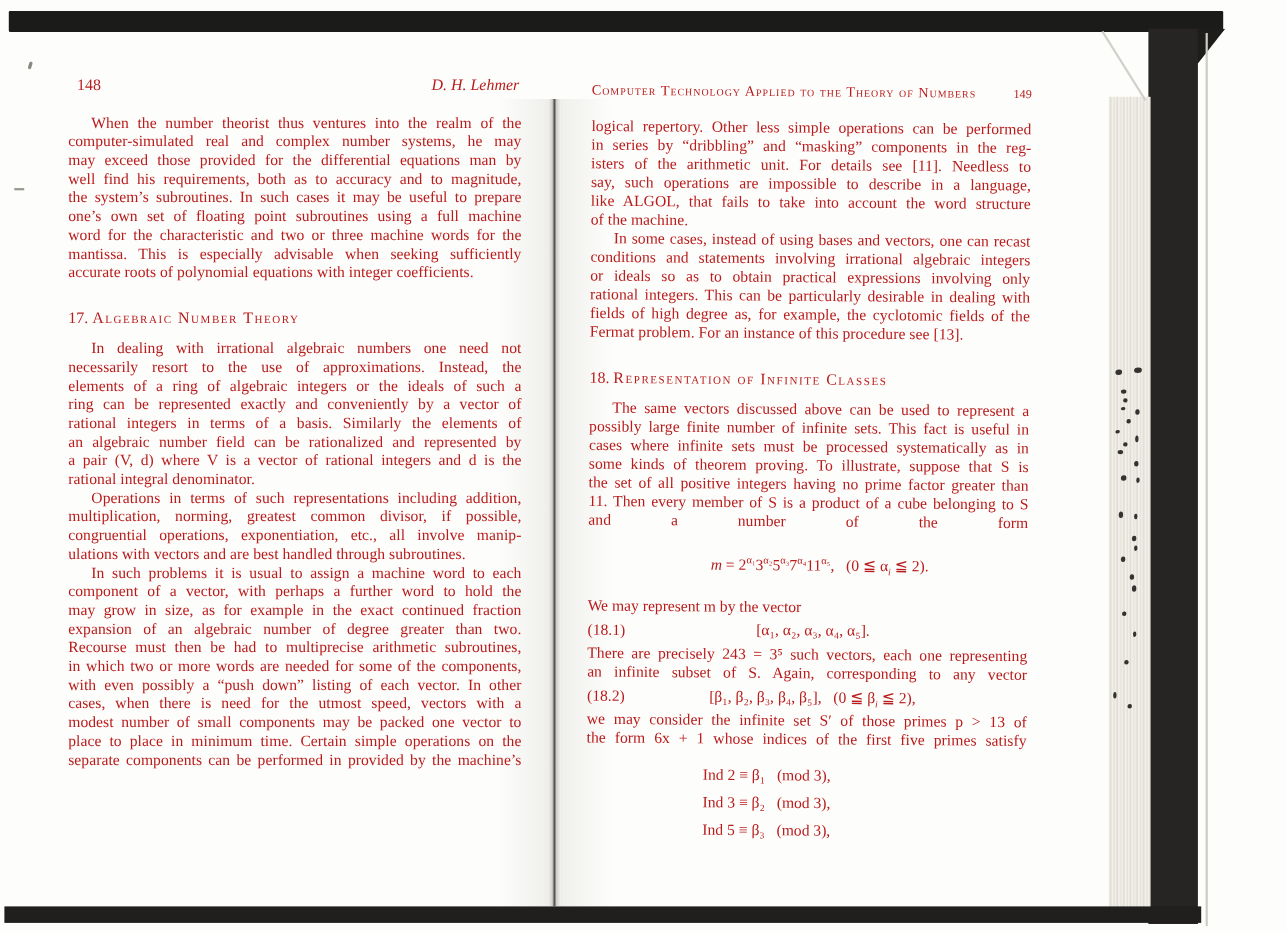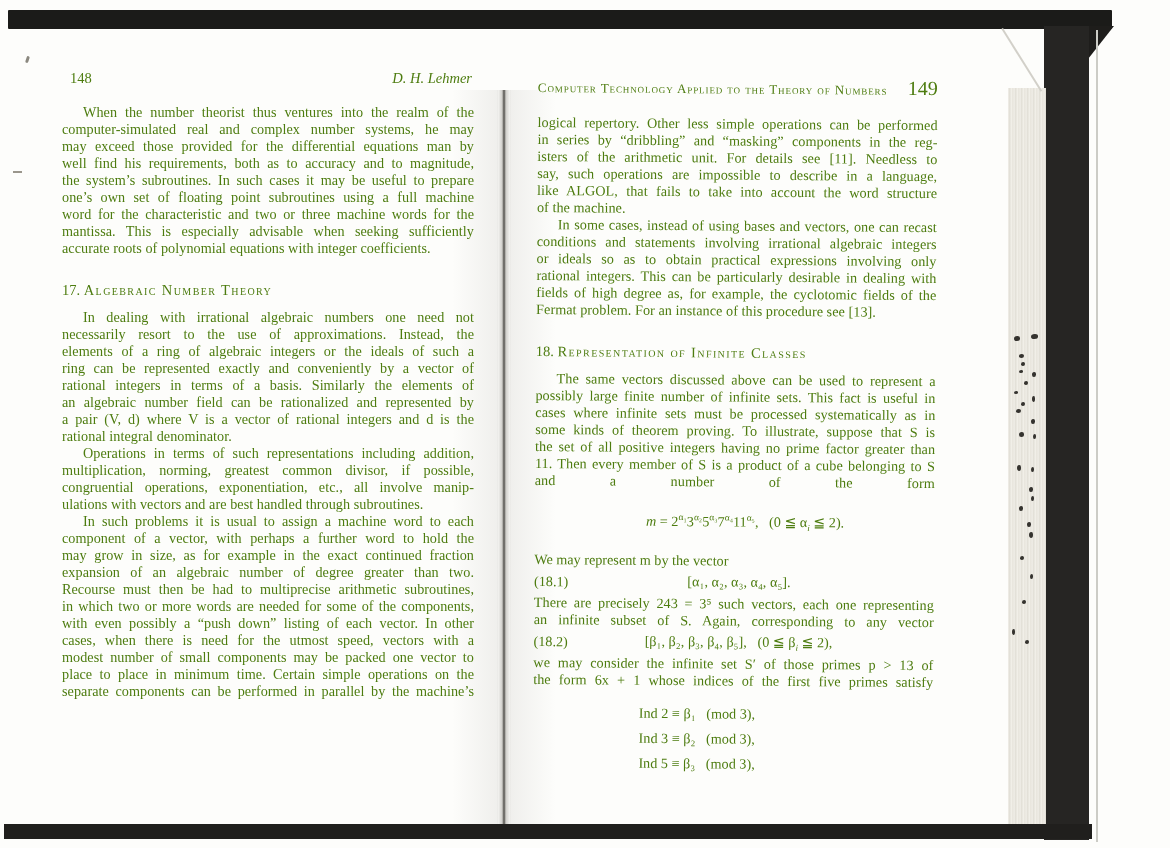--- a/index.html
+++ b/index.html
@@ -1,20 +1,20 @@
 <!DOCTYPE html>
 <html><head>
 <meta charset="utf-8">
 <style>
   html,body { margin:0; padding:0; background:#ffffff; }
   .scan {
     position:relative; width:1170px; height:848px; overflow:hidden;
     background:#fdfdfb;
     font-family:"Liberation Serif","DejaVu Serif",serif;
-    color:#4d7c0f;
+    color:#b91c1c;
   }
 
   
   .top-bar   { position:absolute; left:8px;  top:10px;  width:1104px; height:19px; background:#1b1b19; border-radius:1px; }
   .cover-right { position:absolute; left:1044px; top:26px; width:45px; height:814px; background:#262523; }
   .cover-wedge { position:absolute; left:1086px; top:26px; width:28px; height:32px; background:#1e1d1b;
                  clip-path:polygon(0 0,100% 0,10% 100%,0 100%); }
   .bottom-bar { position:absolute; left:4px; top:824px; width:1088px; height:15px; background:#201f1d; }
   .page-edges { position:absolute; left:1008px; top:88px; width:38px; height:740px;
     background:repeating-linear-gradient(90deg,#f2f0ea 0px,#dedbd2 2px,#f5f3ed 3px,#e5e2d9 5px,#f2f0ea 6px); }
@@ -35,21 +35,21 @@
   
   .page { position:absolute; }
   .left-page  { left:62px; top:70px; width:412px; }
   .right-page { left:538px; top:74px; width:400px; transform:rotate(0.45deg); transform-origin:left top; }
 
   .pg-header { display:flex; justify-content:space-between; align-items:baseline; font-size:14.5px; }
   .left-page .pg-header { padding:0 2px 0 8px; }
   .runhead-italic { font-style:italic; }
   .right-page .pg-header { font-size:15px; }
   .runhead-caps { font-variant:small-caps; font-size:13px; letter-spacing:0.9px; }
-  .pnum { font-size:20px;margin-left:10px; }
+  .pnum { font-size:11px;margin-left:10px; }
 
   .body-block { margin-top:17px; }
   .jline { font-size:14.2px; line-height:17px; white-space:nowrap;
            text-align:justify; text-align-last:justify; letter-spacing:0.05px; }
   .para:not(.cont) .jline:last-child { text-align:left; text-align-last:left; }
   .para.indent .jline:first-child { text-indent:21px; }
 
   .sec { margin:25px 0 10px 0; font-weight:normal; font-size:14.5px; }
   .sec .sc { font-variant:small-caps; letter-spacing:1.4px; font-size:14.5px; }
 
@@ -155,21 +155,21 @@
         <div class="jline">In such problems it is usual to assign a machine word to each</div>
         <div class="jline">component of a vector, with perhaps a further word to hold the</div>
         <div class="jline">may grow in size, as for example in the exact continued fraction</div>
         <div class="jline">expansion of an algebraic number of degree greater than two.</div>
         <div class="jline">Recourse must then be had to multiprecise arithmetic subroutines,</div>
         <div class="jline">in which two or more words are needed for some of the components,</div>
         <div class="jline">with even possibly a “push down” listing of each vector.  In other</div>
         <div class="jline">cases, when there is need for the utmost speed, vectors with a</div>
         <div class="jline">modest number of small components may be packed one vector to</div>
         <div class="jline">place to place in minimum time.  Certain simple operations on the</div>
-        <div class="jline">separate components can be performed in parallel by the machine’s</div>
+        <div class="jline">separate components can be performed in provided by the machine’s</div>
       </div>
   </div>
 
   <div class="page right-page">
     <div class="pg-header">
       <span class="runhead-caps">Computer Technology Applied to the Theory of Numbers</span>
       <span class="pnum">149</span>
     </div>
 
     <div class="para body-block">

